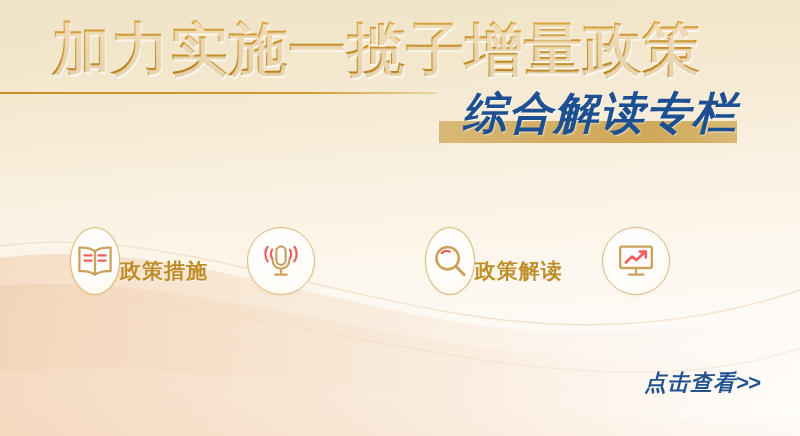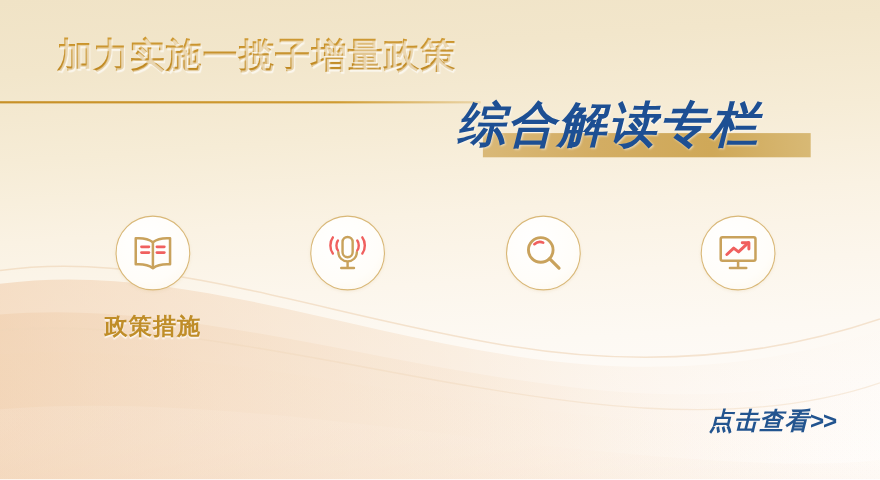--- a/index.html
+++ b/index.html
@@ -30,21 +30,21 @@
     left: 0; top: 0;
     width: 800px; height: 436px;
     pointer-events: none;
   }
 
   
   #headline-1 {
     position: absolute;
     left: 52px;
     top: 20px;
-    font-size: 32px;
+    font-size: 58px;
     font-weight: bold;
     letter-spacing: 1px;
     line-height: 60px;
     color: #c08a22;
     background: linear-gradient(180deg, #d8a33a 0%, #c79027 40%, #b67d14 100%);
     -webkit-background-clip: text;
     background-clip: text;
     -webkit-text-fill-color: transparent;
     text-shadow: 1px 2px 1px rgba(255,255,255,0.65);
     white-space: nowrap;
@@ -72,20 +72,21 @@
     top: 35px;
     width: 298px;
     height: 22px;
     background: linear-gradient(90deg, #d9b877 0%, #d3ad63 35%, #cfa858 70%, #d8b975 100%);
   }
   #headline-2 {
     position: absolute;
     left: 0;
     top: 0;
     width: 345px;
+    text-align: right;
     padding-right: 22px;
     font-size: 44px;
     font-weight: bold;
     font-style: italic;
     letter-spacing: 2px;
     line-height: 56px;
     color: #1d4f93;
     text-shadow: 1px 1px 2px rgba(255,255,255,0.55);
     white-space: nowrap;
   }
@@ -96,21 +97,21 @@
     left: 70px;
     top: 196px;
     width: 670px;
     height: 130px;
     display: flex;
     justify-content: space-between;
   }
   .icon-cell {
     width: 138px;
     display: flex;
-    flex-direction: column;
+    flex-direction: row;
     align-items: center;
   }
   .icon-circle {
     width: 68px;
     height: 68px;
     border-radius: 50%;
     border: 1px solid #d9b878;
     background: radial-gradient(circle at 42% 34%, #ffffff 0%, #fffdf9 62%, #fdf6e9 100%);
     display: flex;
     align-items: center;
@@ -223,20 +224,21 @@
     </div>
 
     <div class="icon-cell">
       <div class="icon-circle">
         <svg width="40" height="40" viewBox="0 0 40 40">
           <circle cx="17.6" cy="17.2" r="11.2" fill="none" stroke="#c9a25c" stroke-width="2.6"></circle>
           <line x1="25.8" y1="25.4" x2="34.2" y2="33.8" stroke="#c9a25c" stroke-width="2.9" stroke-linecap="round"></line>
           <path d="M11.8 12.0 C14.0 10.0 17.2 9.4 19.8 10.6" fill="none" stroke="#f0605f" stroke-width="2.4" stroke-linecap="round"></path>
         </svg>
       </div>
+      <div class="icon-label">政策解读</div>
     </div>
 
     <div class="icon-cell">
       <div class="icon-circle">
         <svg width="40" height="36" viewBox="0 0 40 36">
           <rect x="4.2" y="3.6" width="31.6" height="21.4" rx="1.6" fill="none" stroke="#c9a25c" stroke-width="2.3"></rect>
           <line x1="20" y1="25.0" x2="20" y2="31.0" stroke="#c9a25c" stroke-width="2.3"></line>
           <line x1="12.6" y1="31.6" x2="27.4" y2="31.6" stroke="#c9a25c" stroke-width="2.3" stroke-linecap="round"></line>
           <polyline points="9.8,19.4 16.0,13.6 20.4,17.0 29.4,8.6" fill="none" stroke="#f0605f" stroke-width="2.7" stroke-linecap="round" stroke-linejoin="round"></polyline>
           <polyline points="23.8,8.6 29.8,8.6 29.8,14.4" fill="none" stroke="#f0605f" stroke-width="2.7" stroke-linecap="round" stroke-linejoin="round"></polyline>

